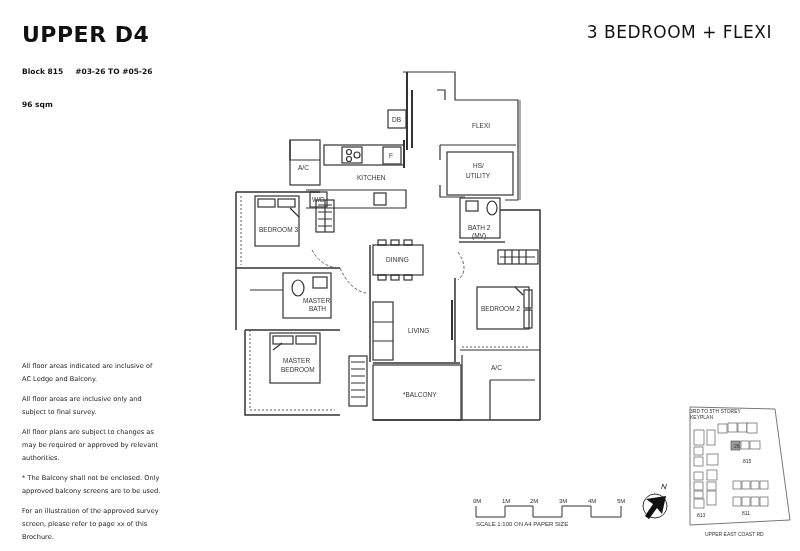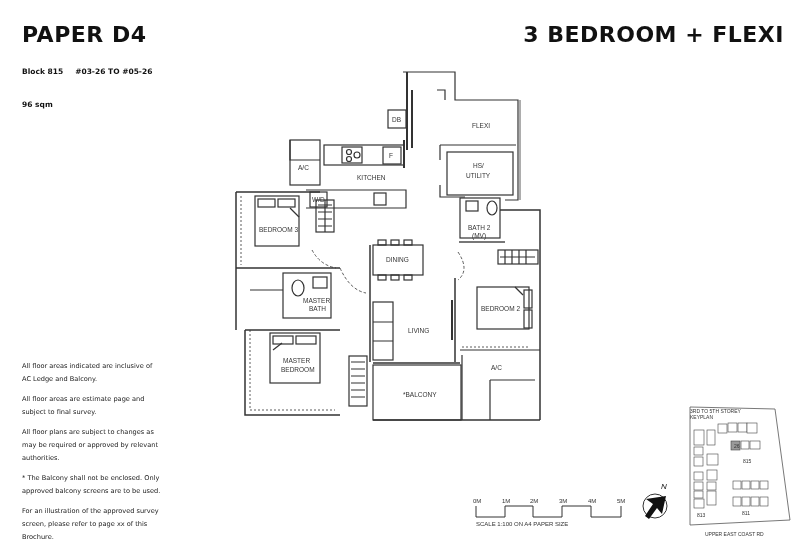--- a/index.html
+++ b/index.html
@@ -1,39 +1,39 @@
 <!DOCTYPE html>
 <html><head>
 <meta charset="utf-8">
 <style>
   html,body{margin:0;padding:0;background:#fff;}
   body{width:800px;height:551px;position:relative;overflow:hidden;font-family:"DejaVu Sans",sans-serif;color:#111;}
   .title{position:absolute;left:22px;top:22px;font-size:22px;font-weight:bold;letter-spacing:0.5px;font-family:"DejaVu Sans",sans-serif;}
   .area{position:absolute;left:22px;top:55px;font-size:7.5px;font-weight:bold;margin-top:45px;}
   .block{position:absolute;left:22px;top:67px;font-size:7.5px;font-weight:bold;}
   .block span{margin-left:12px;}
-  .unit-type{position:absolute;right:16px;top:22px;font-size:22px;letter-spacing:0.5px;font-family:"DejaVu Sans",sans-serif;font-weight:bold;}
+  .unit-type{position:absolute;right:28px;top:22px;font-size:17px;letter-spacing:0.5px;font-family:"DejaVu Sans",sans-serif;}
   .notes{position:absolute;left:22px;top:360px;width:140px;font-size:6.6px;line-height:13px;color:#222;}
   .notes p{margin:0 0 7px 0;}
   svg{position:absolute;left:0;top:0;}
   .lbl{font-family:"Liberation Sans",sans-serif;font-size:6.5px;fill:#333;}
   .scale-lbl{font-family:"Liberation Sans",sans-serif;font-size:6px;fill:#333;}
   .kp-lbl{font-family:"Liberation Sans",sans-serif;font-size:5px;fill:#333;}
 </style>
 </head>
 <body>
 
-<div class="title">PAPER D4</div>
+<div class="title">UPPER D4</div>
 <div class="area">96 sqm</div>
 <div class="block"><b>Block 815</b><span>#03-26 TO #05-26</span></div>
 <div class="unit-type">3 BEDROOM + FLEXI</div>
 
 <div class="notes">
   <p>All floor areas indicated are inclusive of AC Ledge and Balcony.</p>
-  <p>All floor areas are estimate page and subject to final survey.</p>
+  <p>All floor areas are inclusive only and subject to final survey.</p>
   <p>All floor plans are subject to changes as may be required or approved by relevant authorities.</p>
   <p>* The Balcony shall not be enclosed. Only approved balcony screens are to be used.</p>
   <p>For an illustration of the approved survey screen, please refer to page xx of this Brochure.</p>
 </div>
 
 <svg width="800" height="551" viewBox="0 0 800 551">
   <g fill="none" stroke="#333" stroke-width="1.2">
 
     <path d="M403 72 L455 72 L455 100 L518 100 L518 200 L505 200"></path>
     <path d="M407 72 L407 150" stroke-width="2"></path>

